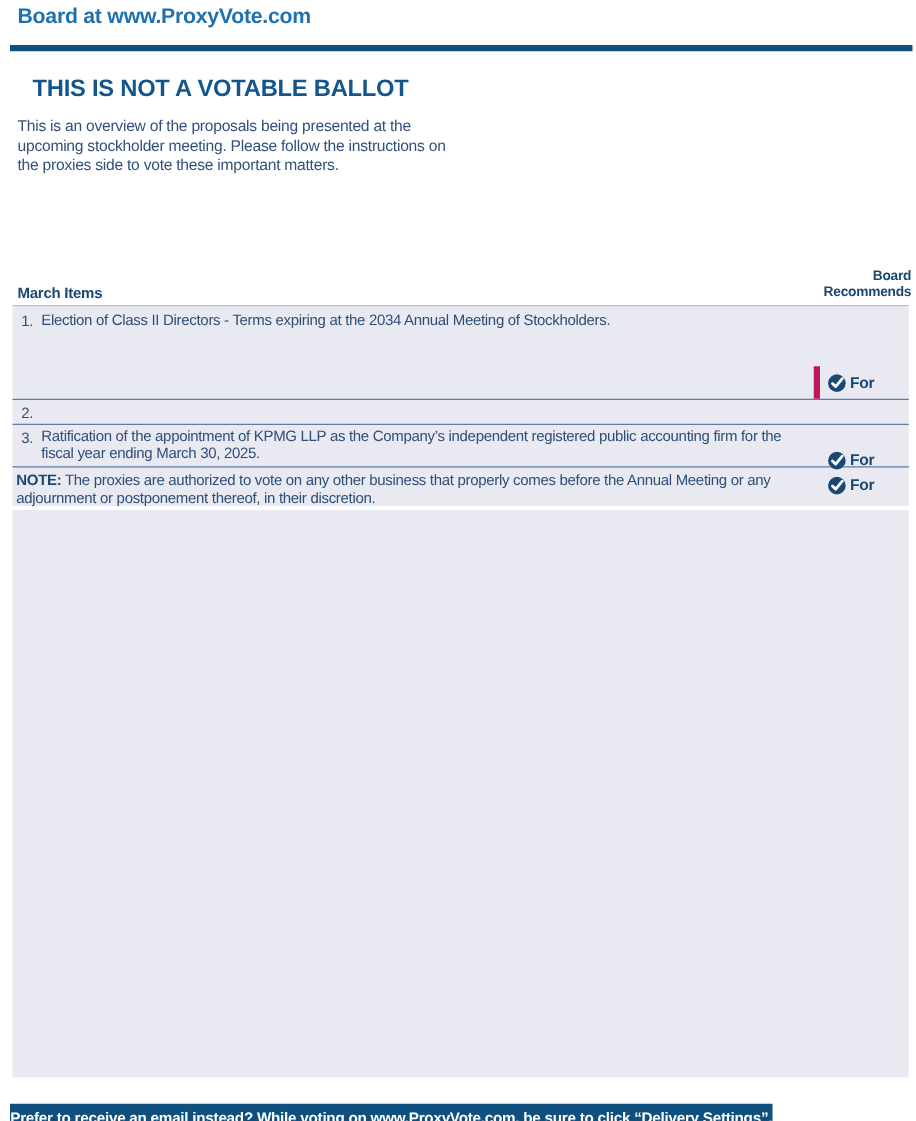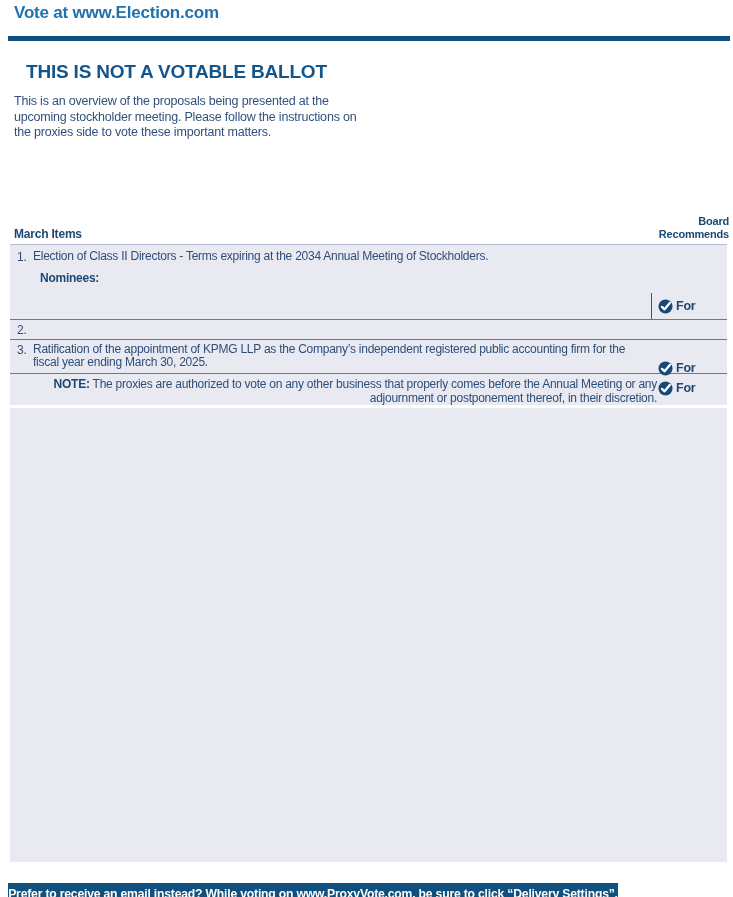--- a/index.html
+++ b/index.html
@@ -40,76 +40,75 @@
     text-align:right; line-height:12.5px; letter-spacing:-0.2px;
   }
   .vote-table {
     position:absolute; left:10px; top:244px; width:717px;
     background:#e9e9f2; border-top:1px solid #b4bdd2;
     font-size:12px; letter-spacing:-0.25px; color:#2e4e78;
   }
   .vrow { display:flex; border-bottom:1px solid #5f7ba3; }
   .row-main { flex:1; min-width:0; }
   .row-rec {
-    width:76px; border-left:1px solid #be185d;
+    width:76px; border-left:5px solid #be185d;
     display:flex; align-items:center; padding-left:6px;
     flex:none;
     margin-top:48px;
   }
   .rec-label { font-size:12.5px; font-weight:bold; color:#1b4872; margin-left:3px; }
   .check-icon { width:15px; height:15px; display:block; flex:none; }
   .item-line { display:flex; }
   .item-num { width:23px; padding-left:7px; flex:none; }
   .item-text { flex:1; line-height:13px; }
   .row-1 { height:75px; }
   .row-1 .row-main { padding-top:5px; }
   .nominees-label { margin-left:30px; margin-top:7px; font-weight:bold; color:#1b4872; }
   .nominee-list { margin-left:30px; margin-top:6px; line-height:13px; }
   .nominee { display:flex; }
   .nominee-num { width:28px; flex:none; }
   .row-2 { height:20px; }
   .row-2 .row-main { display:flex; align-items:center; }
   .row-3 { height:34px; }
   .row-3 .row-main { padding-top:3px; }
   .note-row {
-    height:31px; padding:4px 70px 0 3px; line-height:13.5px;text-align:right;
+    height:31px; padding:4px 70px 0 3px; line-height:13.5px;
   }
   .note-label { font-weight:bold; color:#1b4872; }
   .empty-area {
     position:absolute; left:10px; top:408px; width:717px; height:454px;
     background:#e9e9f2;
   }
   .footer-bar {
     position:absolute; left:8px; top:871px; width:610px; height:22px;
     background:#10507f; color:#ffffff;
     font-size:12.2px; font-weight:bold; letter-spacing:-0.2px;
     display:flex; align-items:center; justify-content:center;margin-top:12px;
   }
 </style>
 </head>
 <body>
 
-<div class="top-link">Vote at www.Election.com</div>
+<div class="top-link">Board at www.ProxyVote.com</div>
 <div class="rule"></div>
 
 <div class="page-title">THIS IS NOT A VOTABLE BALLOT</div>
 <div class="intro-text">This is an overview of the proposals being presented at the upcoming stockholder meeting. Please follow the instructions on the proxies side to vote these important matters.</div>
 
 <div class="col-head-left">March Items</div>
 <div class="col-head-right">Board Recommends</div>
 
 <div class="vote-table">
 
   <div class="vrow row-1">
     <div class="row-main">
       <div class="item-line">
         <span class="item-num">1.</span>
         <span class="item-text">Election of Class II Directors - Terms expiring at the 2034 Annual Meeting of Stockholders.</span>
       </div>
-      <div class="nominees-label">Nominees:</div>
     </div>
     <div class="row-rec">
       <svg class="check-icon" viewBox="0 0 16 16">
         <circle cx="8" cy="8" r="7.5" fill="#1b4872"></circle>
         <path d="M4.2 8.4 L7 11 L12.6 4.2" fill="none" stroke="#ffffff" stroke-width="2.4" stroke-linecap="round" stroke-linejoin="round"></path>
       </svg>
       <span class="rec-label">For</span>
     </div>
   </div>
 

